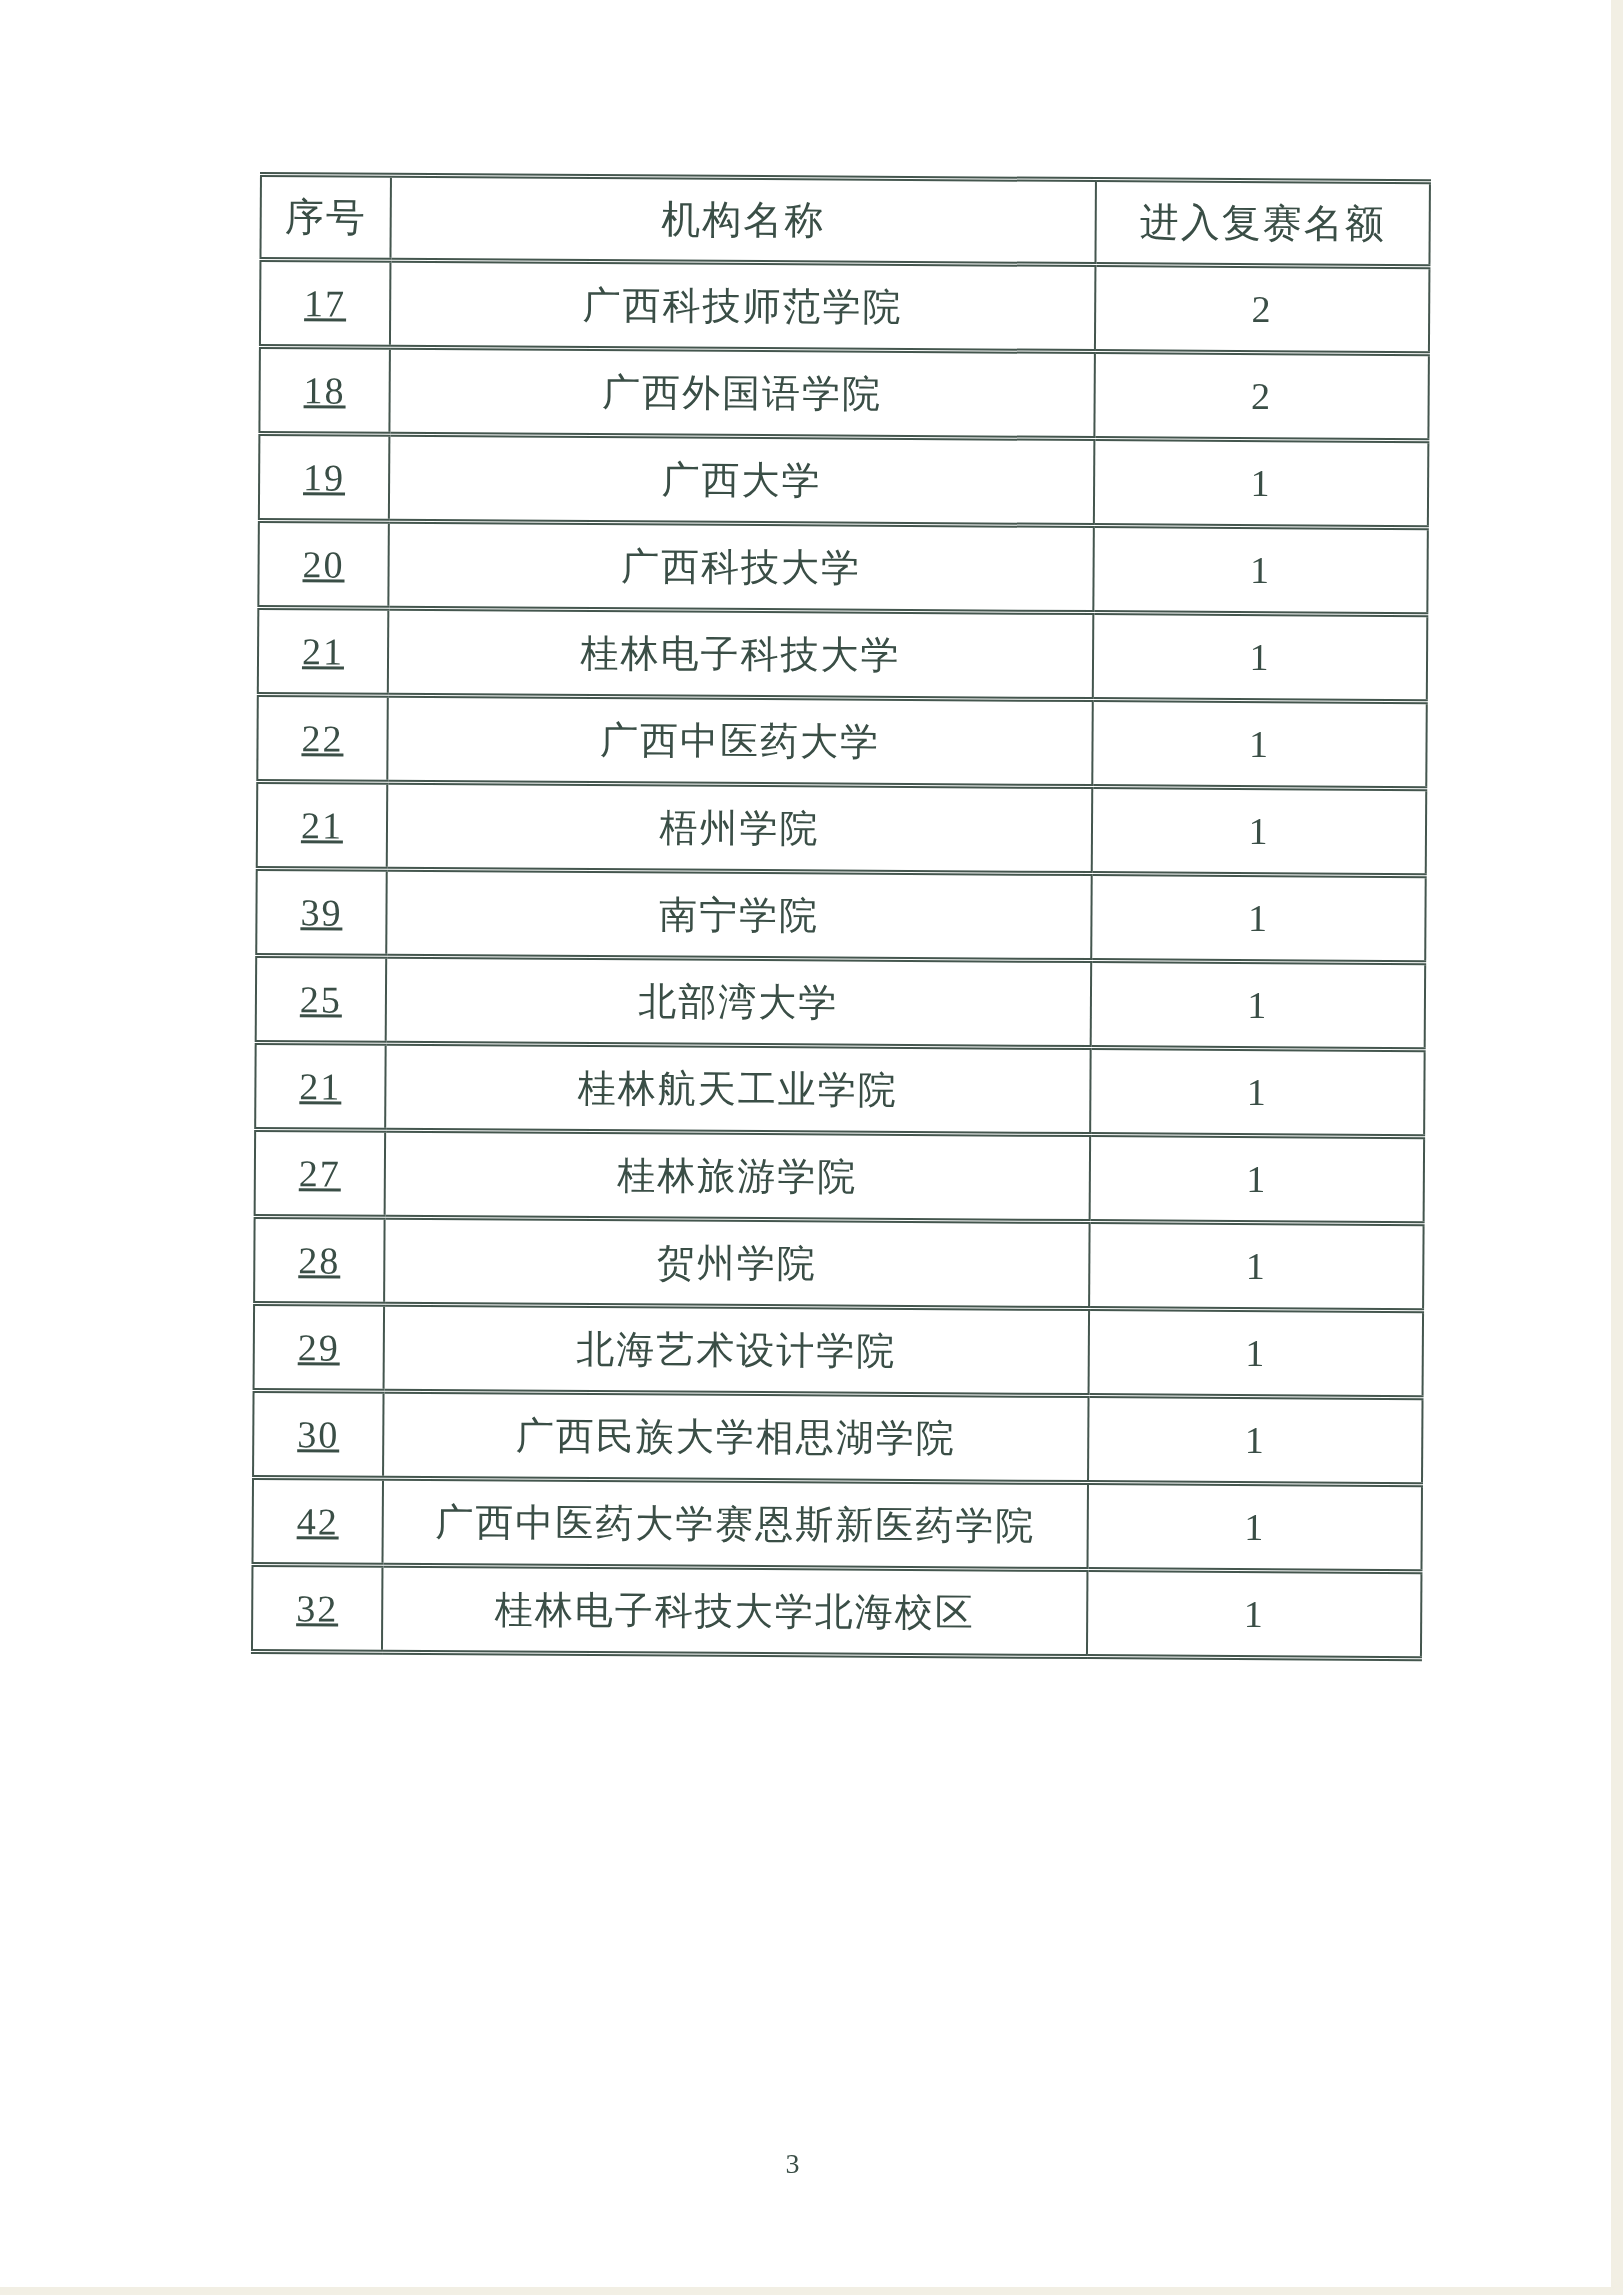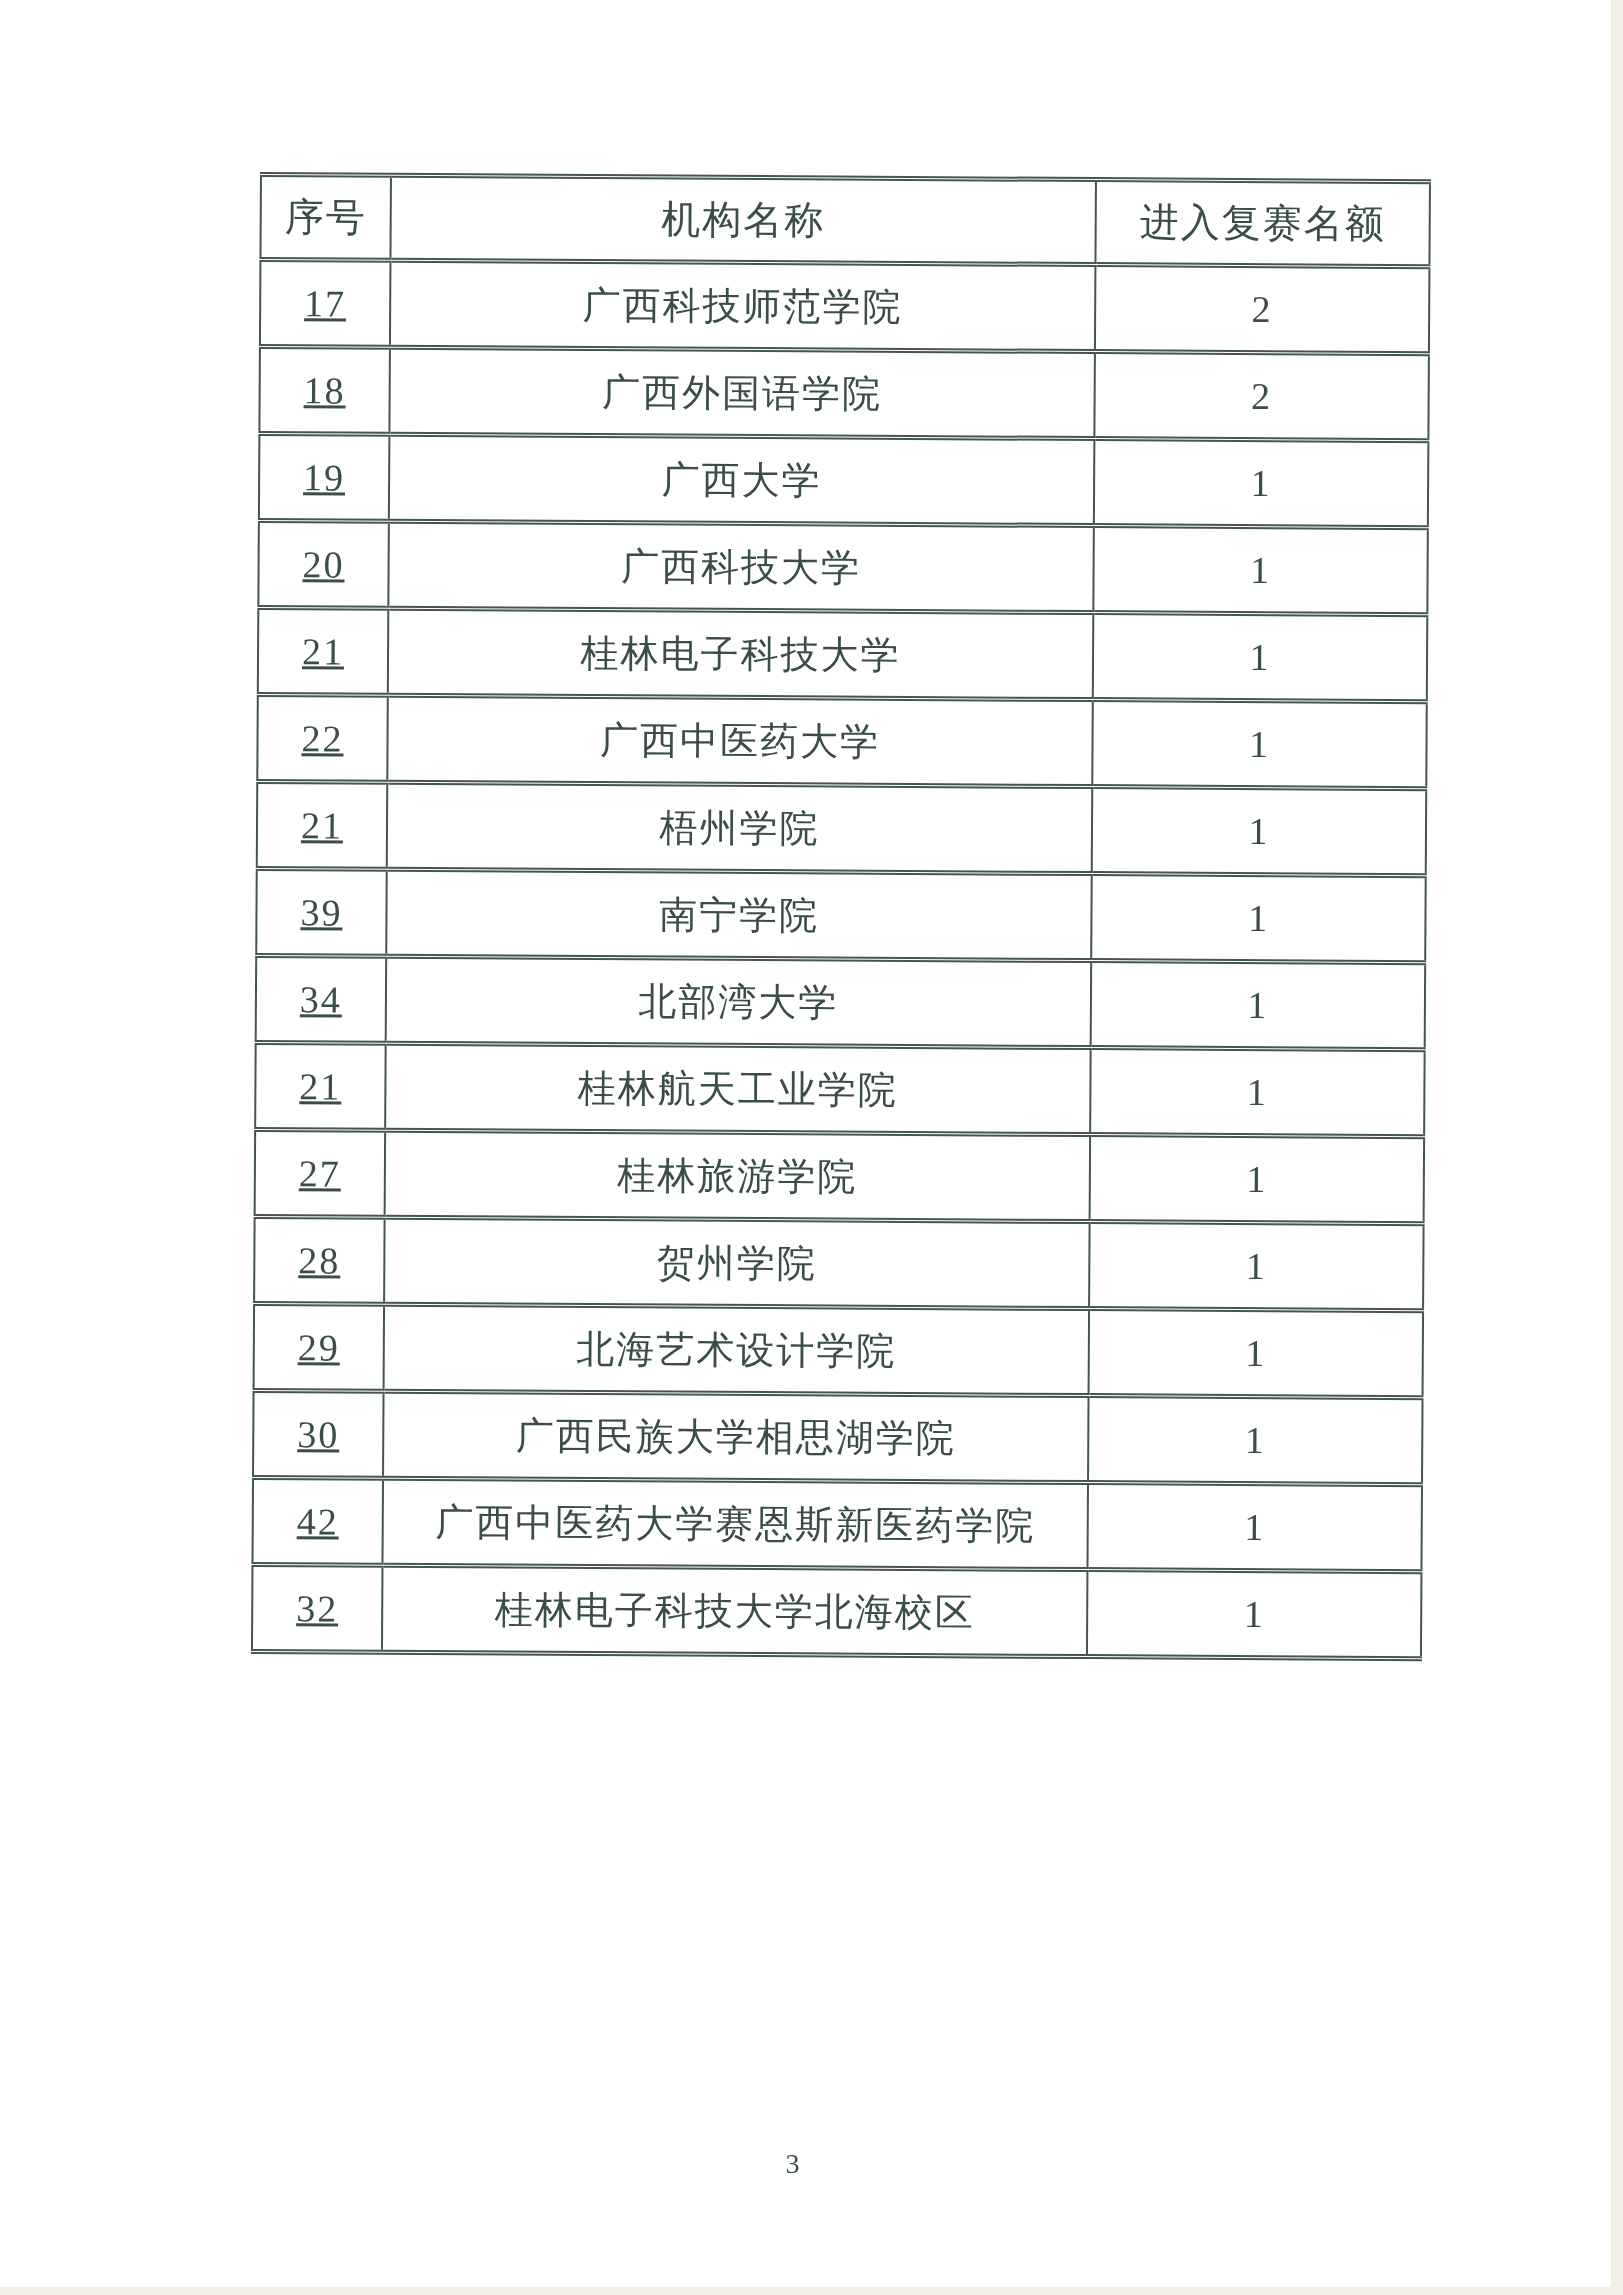--- a/index.html
+++ b/index.html
@@ -138,21 +138,21 @@
           <td class="num">21</td>
           <td>梧州学院</td>
           <td class="quota-val">1</td>
         </tr>
         <tr>
           <td class="num">39</td>
           <td>南宁学院</td>
           <td class="quota-val">1</td>
         </tr>
         <tr>
-          <td class="num">34</td>
+          <td class="num">25</td>
           <td>北部湾大学</td>
           <td class="quota-val">1</td>
         </tr>
         <tr>
           <td class="num">21</td>
           <td>桂林航天工业学院</td>
           <td class="quota-val">1</td>
         </tr>
         <tr>
           <td class="num">27</td>

